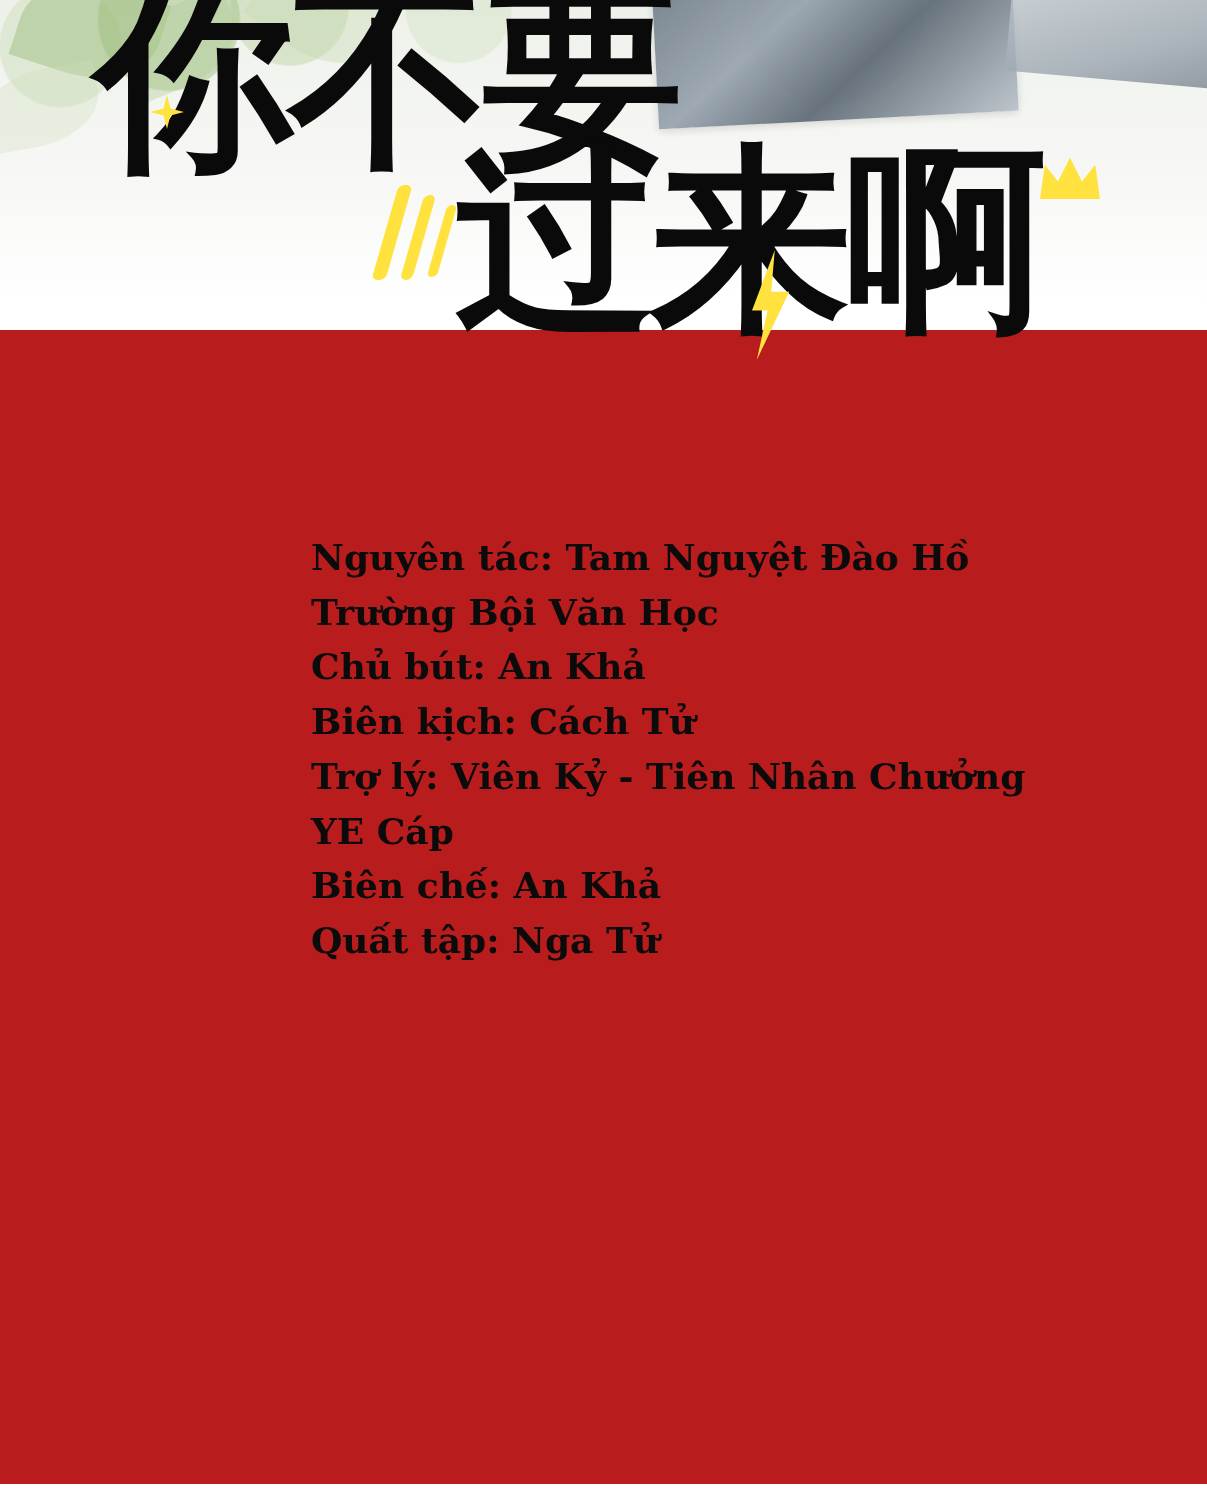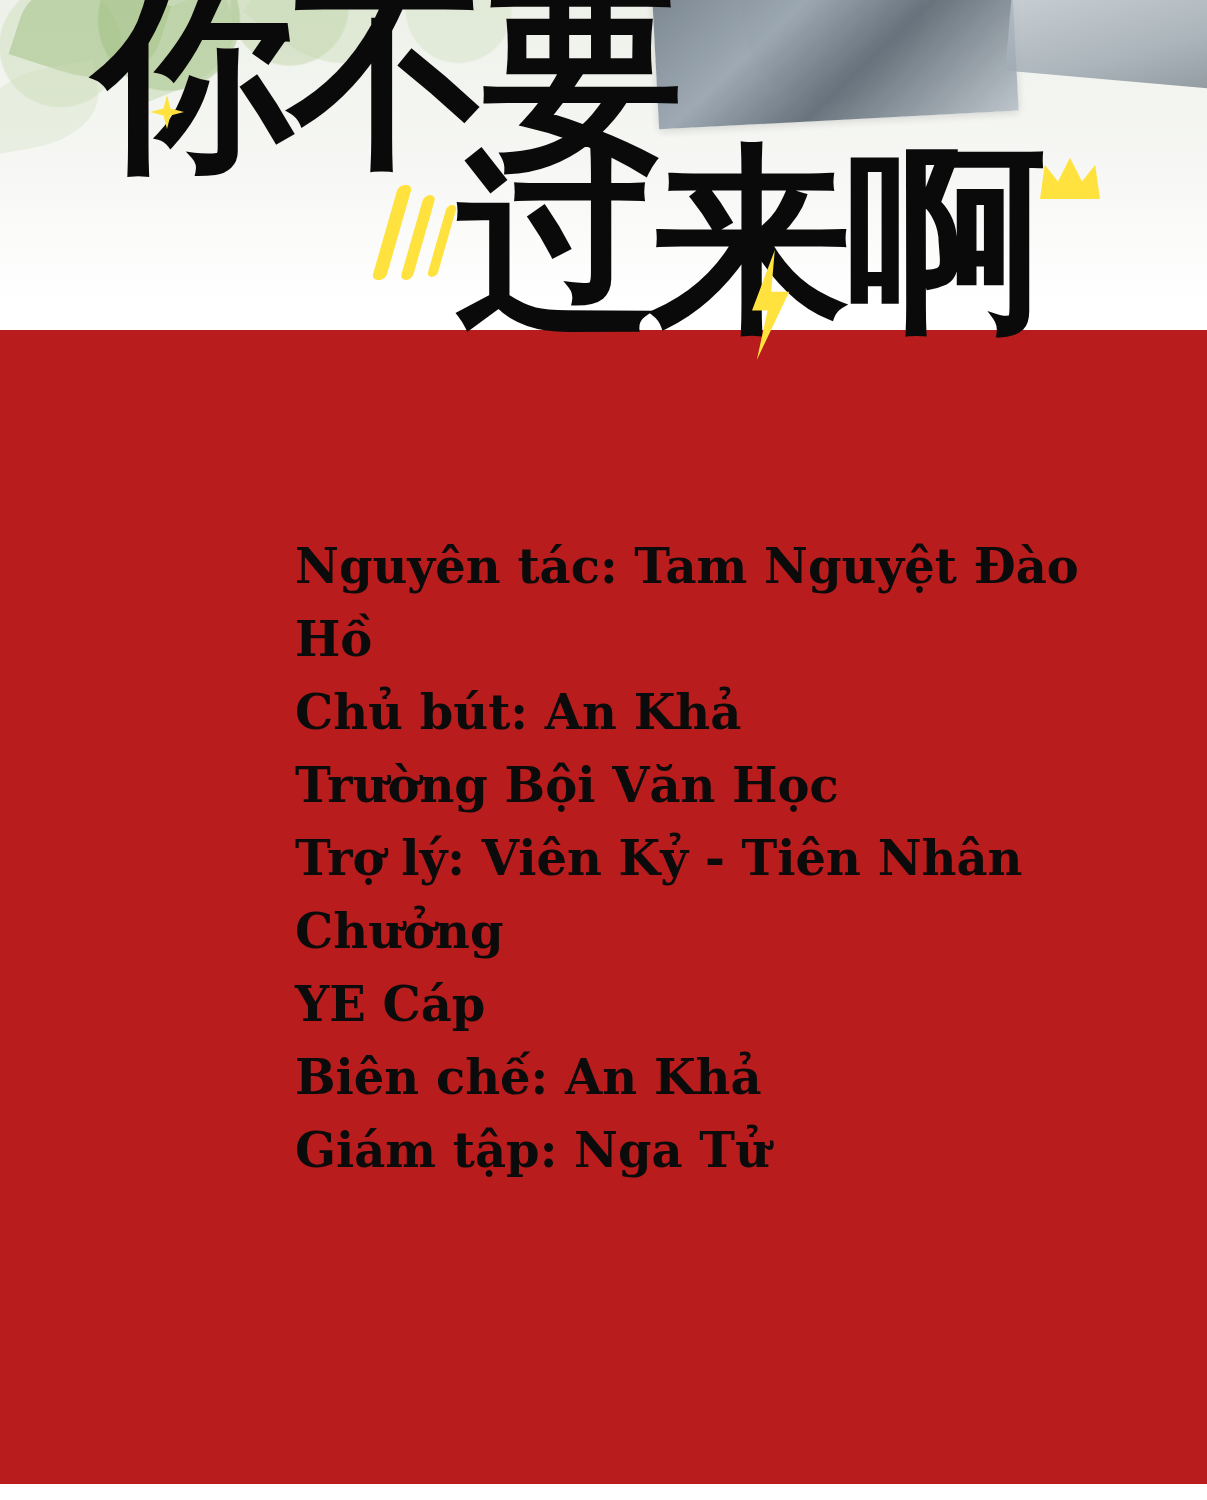--- a/index.html
+++ b/index.html
@@ -133,24 +133,25 @@
   
   .credits {
     position: absolute;
     left: 295px;
     top: 530px;
     width: 840px;
   }
   .credit-line {
     font-family: "DejaVu Serif", serif;
     font-weight: 700;
-    font-size: 48px;
+    font-size: 36px;
     line-height: 1.52;
     color: #0b0b0b;
     white-space: pre-wrap;
+    margin-left: 16px;
   }
 </style>
 </head>
 <body>
 
 <div class="page">
 
   <div class="banner">
     <div class="banner-bg"></div>
     <div class="photo-block"></div>
@@ -167,21 +168,22 @@
     <div class="spark s4"></div>
     <div class="title-text">你不要</div>
     <div class="title-line2">过来啊</div>
     <div class="spark s1"></div>
     <div class="bolt"></div>
     <div class="crown"></div>
   </div>
 
   <div class="credits">
     <div class="credit-line">Nguyên tác: Tam Nguyệt Đào Hồ</div>
+    <div class="credit-line">Trường Bội Văn Học</div>
     <div class="credit-line">Chủ bút: An Khả</div>
-    <div class="credit-line">Trường Bội Văn Học</div>
+    <div class="credit-line">Biên kịch: Cách Tử</div>
     <div class="credit-line">Trợ lý: Viên Kỷ - Tiên Nhân Chưởng</div>
     <div class="credit-line">YE Cáp</div>
     <div class="credit-line">Biên chế: An Khả</div>
-    <div class="credit-line">Giám tập: Nga Tử</div>
+    <div class="credit-line">Quất tập: Nga Tử</div>
   </div>
 
 </div>
 
 </body></html>

